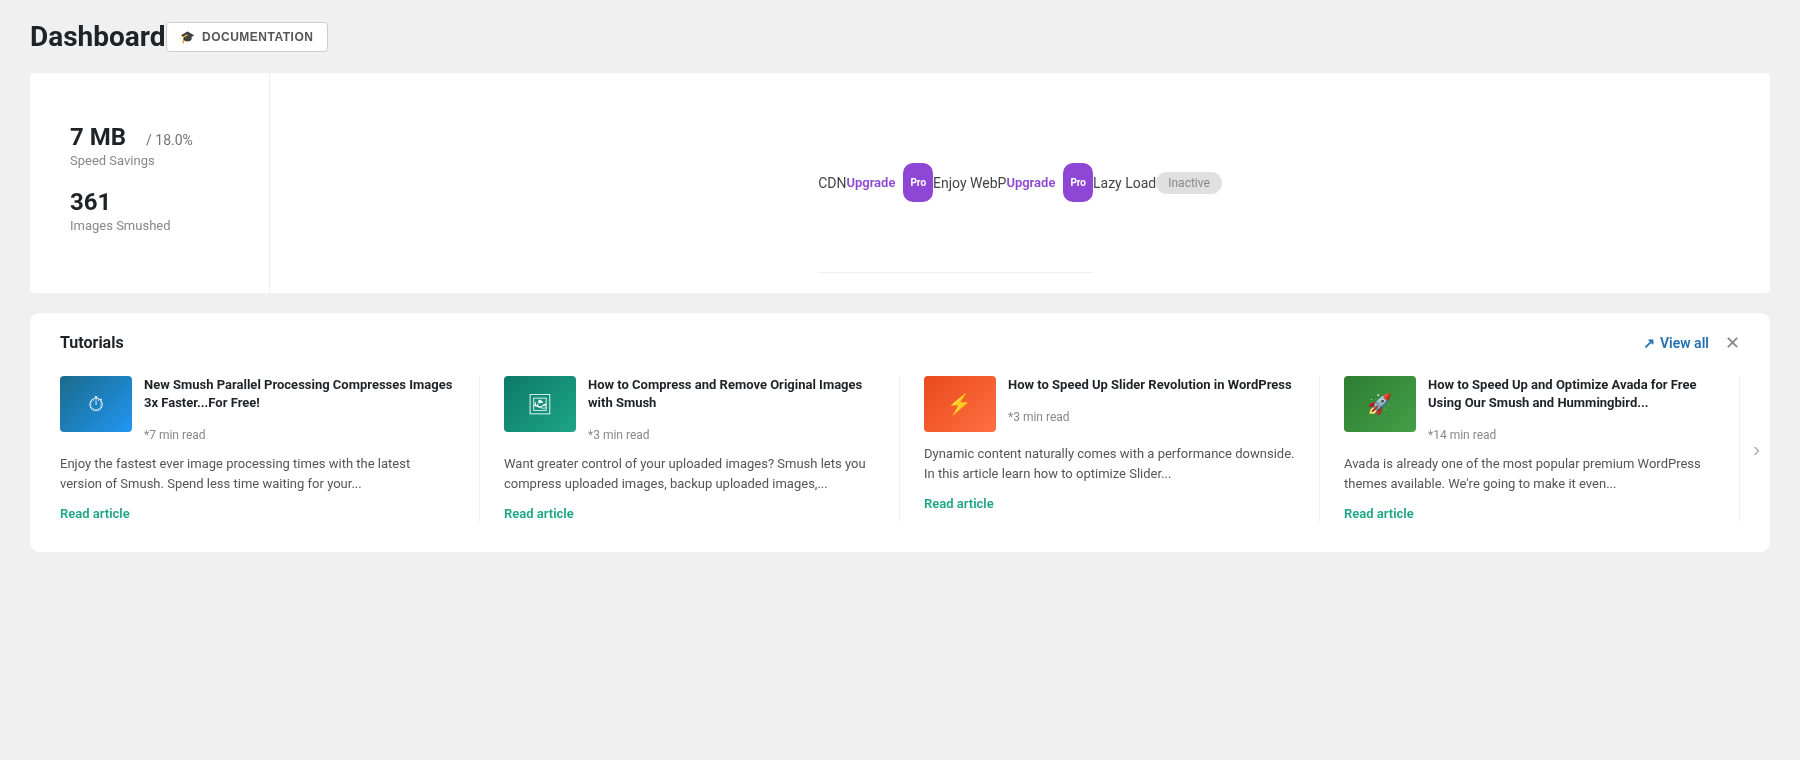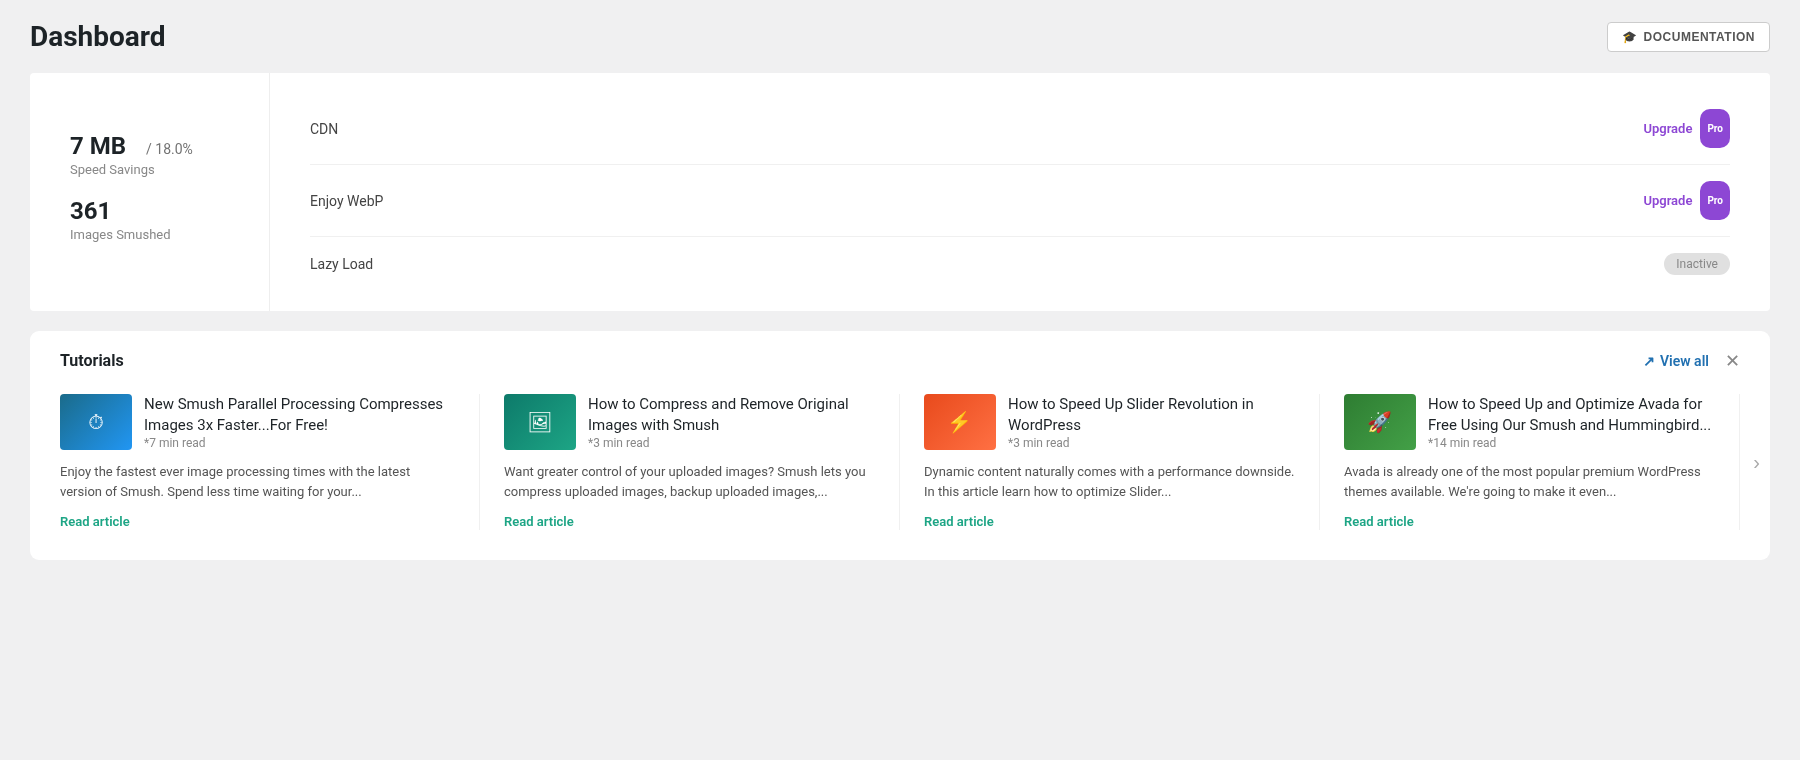--- a/index.html
+++ b/index.html
@@ -10,21 +10,20 @@
       min-height: 760px;
     }
 
     .page-wrapper {
       padding: 20px 30px;
     }
 
     
     .page-header {
       display: flex;
-      justify-content: space-between;
       align-items: center;
       margin-bottom: 20px;
     }
     .page-title {
       font-size: 28px;
       font-weight: 700;
       color: #1d2327;
     }
     .doc-button {
       display: flex;
@@ -129,21 +128,21 @@
       font-size: 13px;
       color: #888;
       margin-top: 2px;
     }
 
     
     .features-section {
       flex: 1;
       padding: 20px 40px;
       display: flex;
-      flex-direction: column;
+      flex-direction: row;
       justify-content: center;
     }
     .feature-row {
       display: flex;
       align-items: center;
       justify-content: space-between;
       padding: 16px 0;
       border-bottom: 1px solid #f0f0f0;
     }
     .feature-row:last-child { border-bottom: none; }
@@ -247,25 +246,25 @@
     }
     .article-thumbnail {
       width: 72px;
       height: 56px;
       border-radius: 4px;
       flex-shrink: 0;
       overflow: hidden;
     }
     .article-meta { flex: 1; }
     .article-title {
-      font-size: 15px;
-      font-weight: 400;
+      font-size: 13px;
+      font-weight: 700;
       color: #1d2327;
       line-height: 1.4;
-      margin-bottom: 0;
+      margin-bottom: 16px;
     }
     .article-read-time {
       font-size: 12px;
       color: #888;
     }
     .article-excerpt {
       font-size: 13px;
       color: #555;
       line-height: 1.5;
       margin-bottom: 10px;

